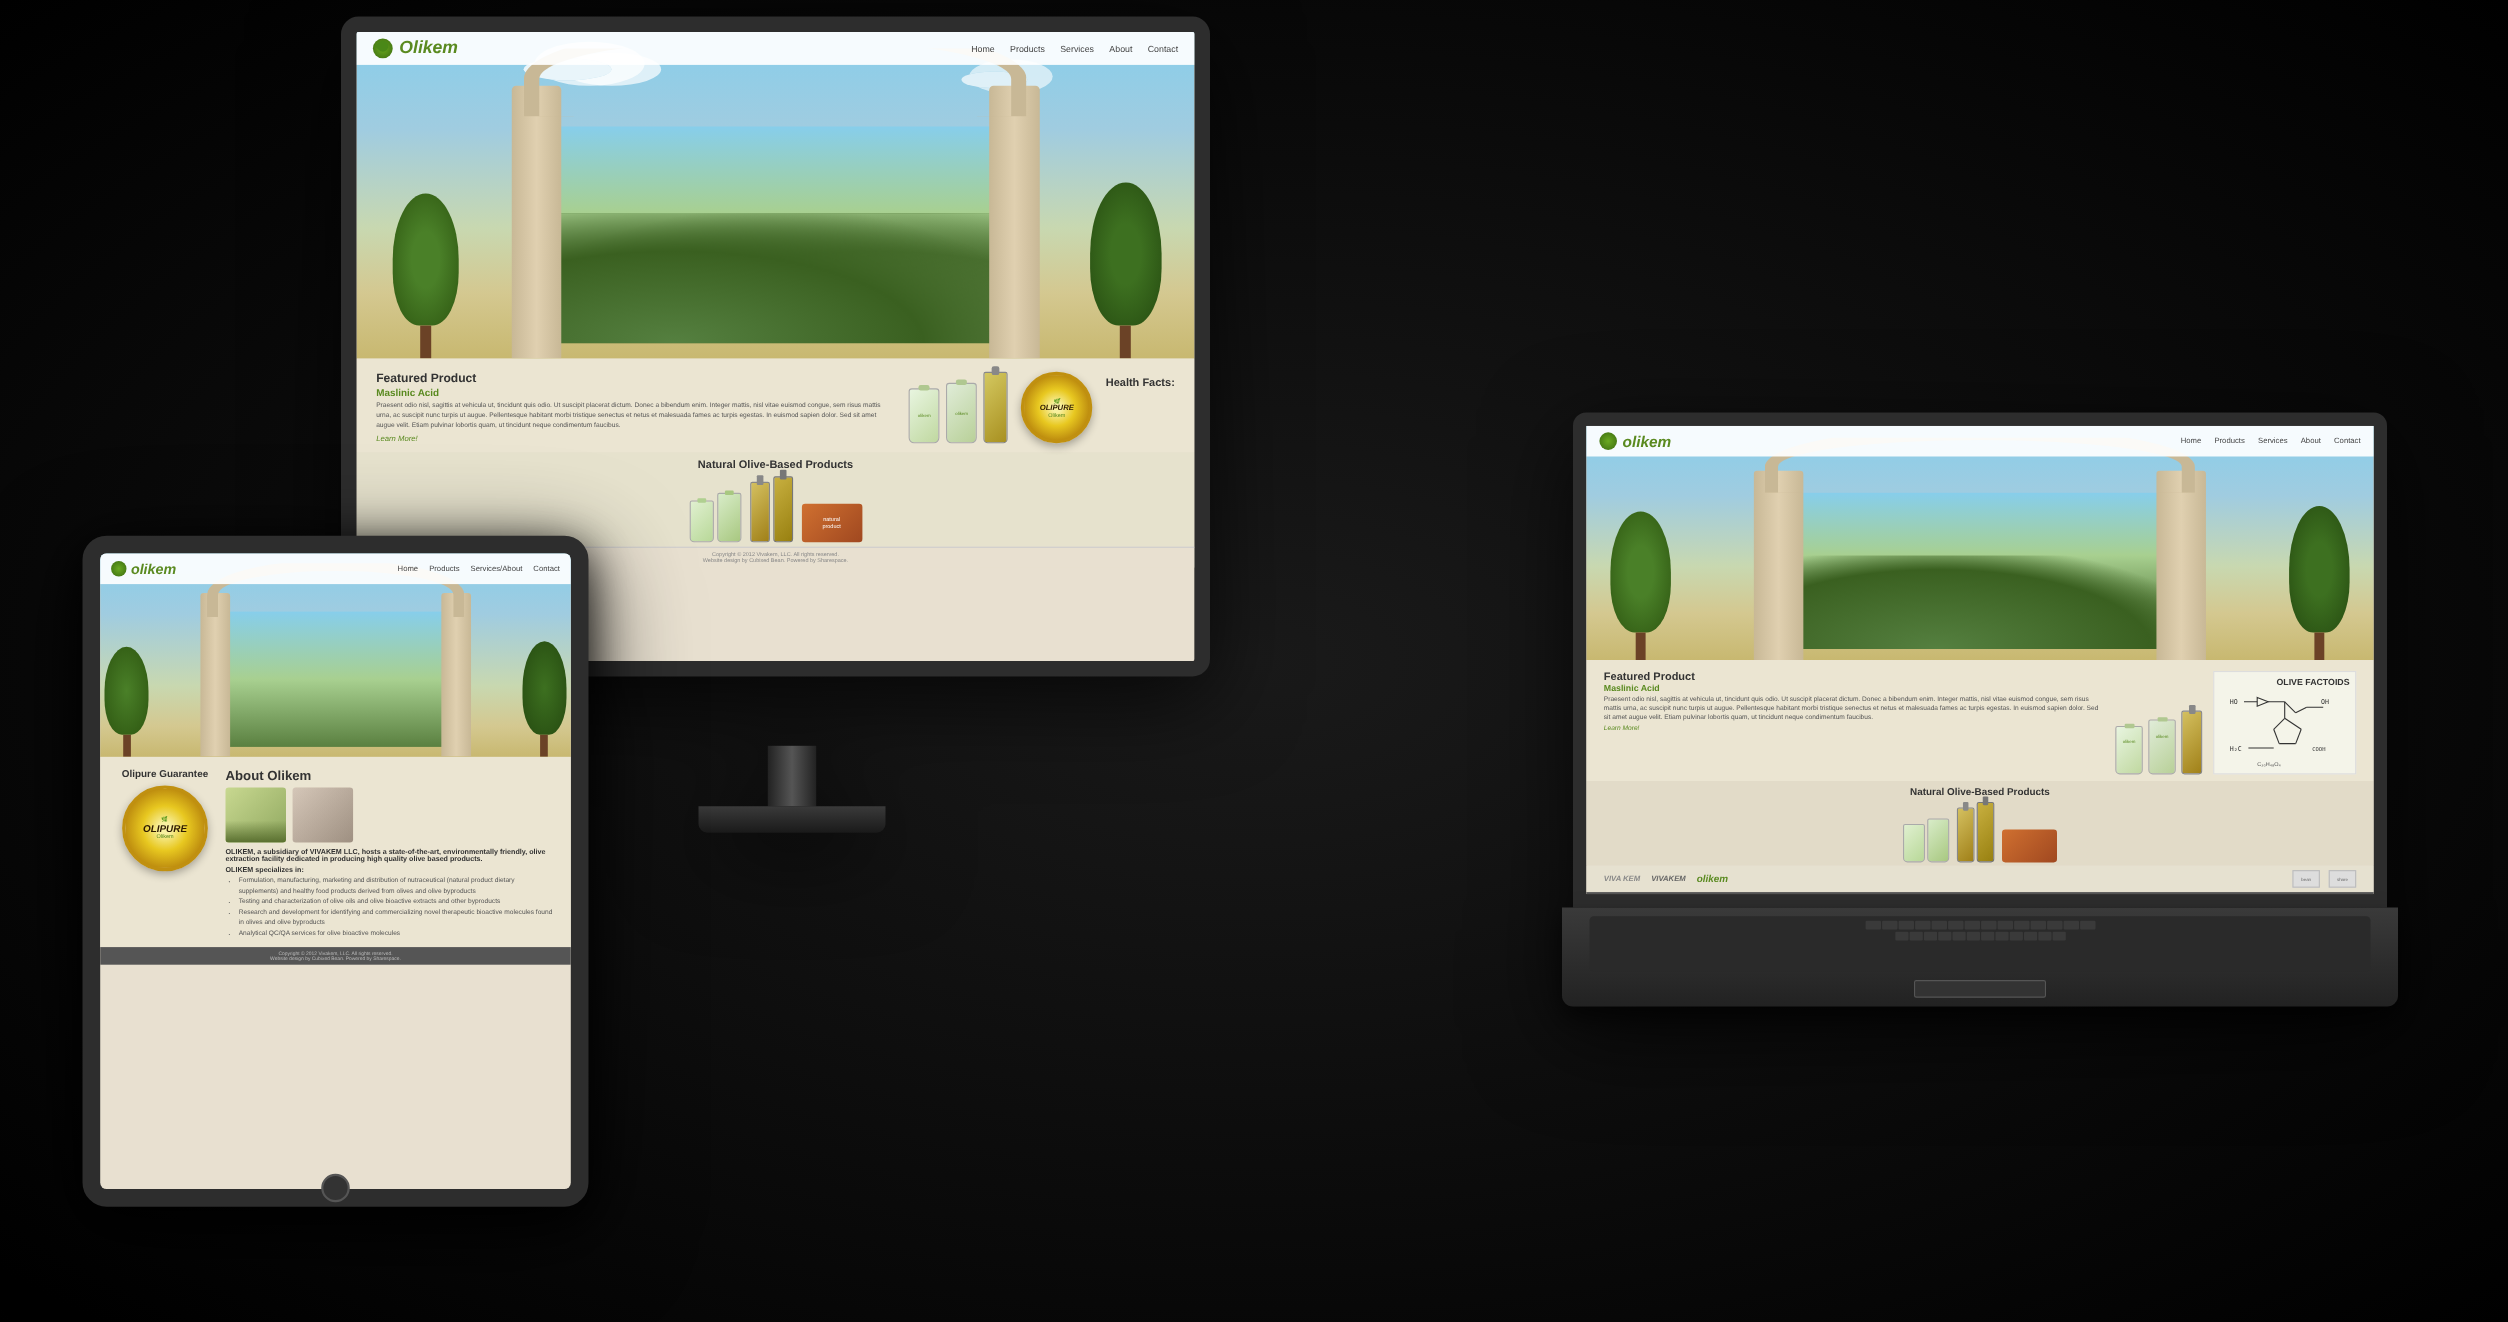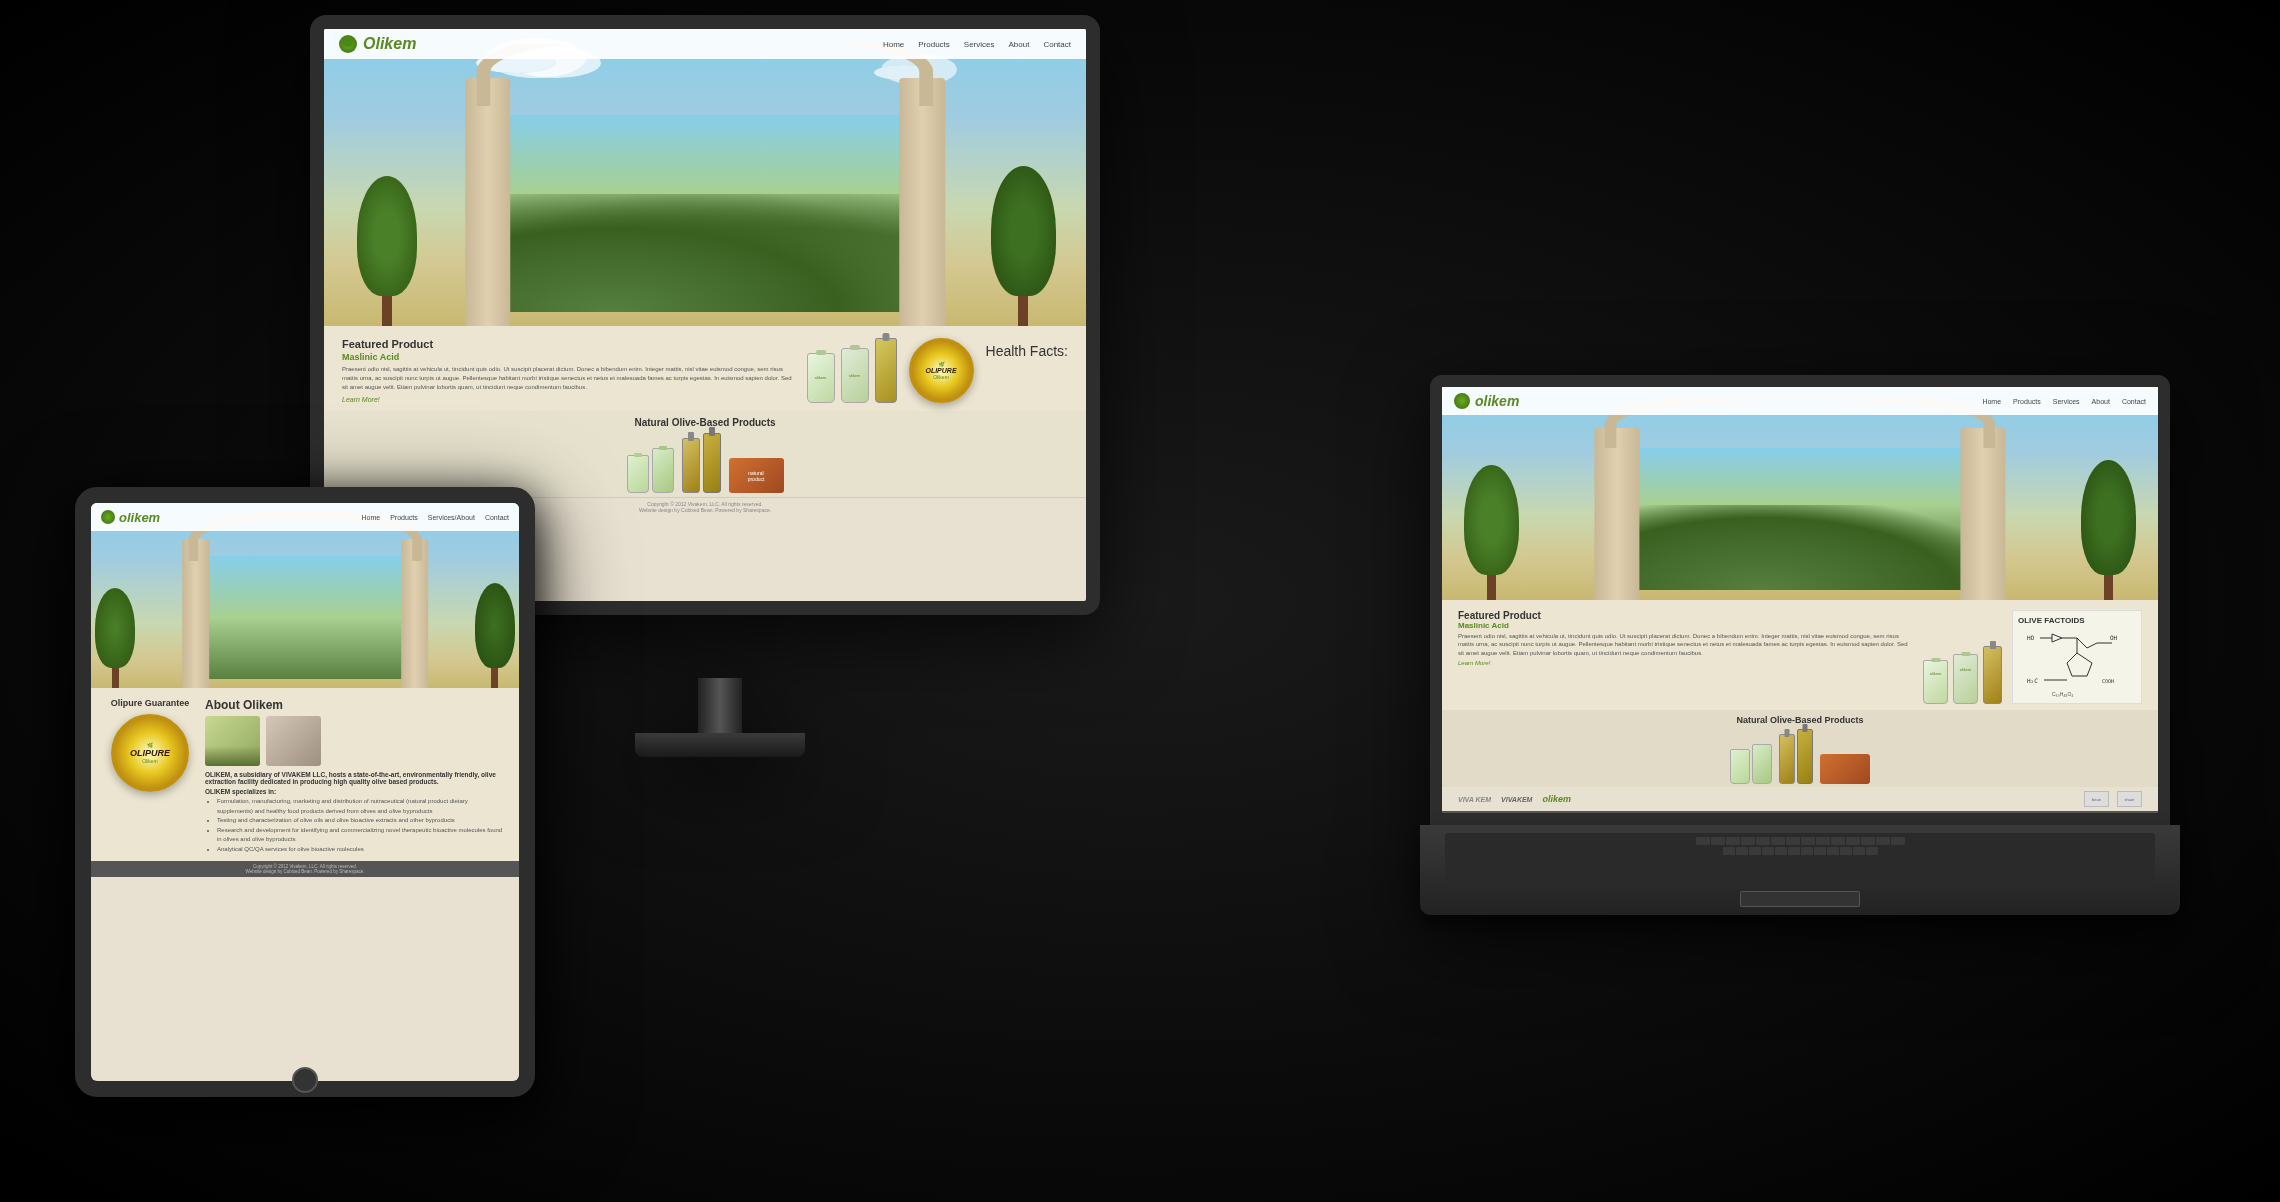--- a/index.html
+++ b/index.html
@@ -113,21 +113,21 @@
           </div>
         </div>
 
         <div style="width:65px; height:65px; border-radius:50%; background:radial-gradient(circle, #f8f0a0 10%, #e8c820 40%, #c09010 70%, #8a6010 100%); border:3px solid #c09010; display:flex; flex-direction:column; align-items:center; justify-content:center; box-shadow: 0 3px 8px rgba(0,0,0,0.3);">
           <span style="font-size:5px; color:#5a8a20; font-weight:bold; font-style:italic;">🌿</span>
           <span style="font-size:7px; font-weight:bold; color:#2d1a00; font-style:italic;">OLIPURE</span>
           <span style="font-size:5px; color:#5a8a20;">Olikem</span>
         </div>
 
         <div style="align-self:flex-start; margin-top:5px;">
-          <div style="font-size:14px; font-weight:normal; color:#333;">Health Facts:</div>
+          <div style="font-size:10px; font-weight:bold; color:#333;">Health Facts:</div>
         </div>
       </div>
 
       <div style="background:rgba(230,225,205,0.98); padding:6px 18px 4px; text-align:center;">
         <div style="font-size:10px; font-weight:bold; color:#333; margin-bottom:5px;">Natural Olive-Based Products</div>
         <div style="display:flex; gap:8px; justify-content:center; align-items:flex-end;">
 
           <div style="display:flex; gap:3px; align-items:flex-end;">
             <div style="width:22px; height:38px; background:linear-gradient(135deg,#e0f0d0,#b8d898); border-radius:2px 2px 4px 4px; border:1px solid #aaa; position:relative;">
               <div style="position:absolute; top:-3px; left:50%; transform:translateX(-50%); width:8px; height:4px; background:#b0d090; border-radius:1px;"></div>
@@ -221,21 +221,21 @@
           <div style="width:25px; height:50px; background:linear-gradient(135deg,#e0ecd8,#b8d098); border-radius:2px 2px 4px 4px; border:1px solid #aaa; position:relative;">
             <div style="position:absolute; top:-3px; left:50%; transform:translateX(-50%); width:9px; height:4px; background:#b0c890; border-radius:1px;"></div>
             <div style="text-align:center; font-size:4px; color:#5a8a20; margin-top:12px;">olikem</div>
           </div>
           <div style="width:19px; height:58px; background:linear-gradient(135deg,#d4c060,#a08018); border-radius:2px 2px 3px 3px; border:1px solid #888; position:relative;">
             <div style="position:absolute; top:-6px; left:50%; transform:translateX(-50%); width:6px; height:8px; background:#888; border-radius:1px;"></div>
           </div>
         </div>
 
         <div style="width:130px; background:rgba(245,245,235,0.9); border:1px solid #ddd; padding:5px;">
-          <div style="font-size:8px; font-weight:bold; color:#333; text-align:left; margin-bottom:3px;">OLIVE FACTOIDS</div>
+          <div style="font-size:8px; font-weight:bold; color:#333; text-align:right; margin-bottom:3px;">OLIVE FACTOIDS</div>
 
           <svg width="110" height="70" style="display:block; margin:0 auto;">
 
             <text x="5" y="12" font-size="6" fill="#333" font-family="monospace">HO</text>
             <line x1="18" y1="10" x2="30" y2="10" stroke="#333" stroke-width="1"></line>
             <polygon points="30,6 40,10 30,14" fill="none" stroke="#333" stroke-width="1"></polygon>
             <line x1="40" y1="10" x2="55" y2="10" stroke="#333" stroke-width="1"></line>
             <line x1="55" y1="10" x2="65" y2="20" stroke="#333" stroke-width="1"></line>
             <line x1="65" y1="20" x2="75" y2="15" stroke="#333" stroke-width="1"></line>
             <line x1="75" y1="15" x2="90" y2="15" stroke="#333" stroke-width="1"></line>

